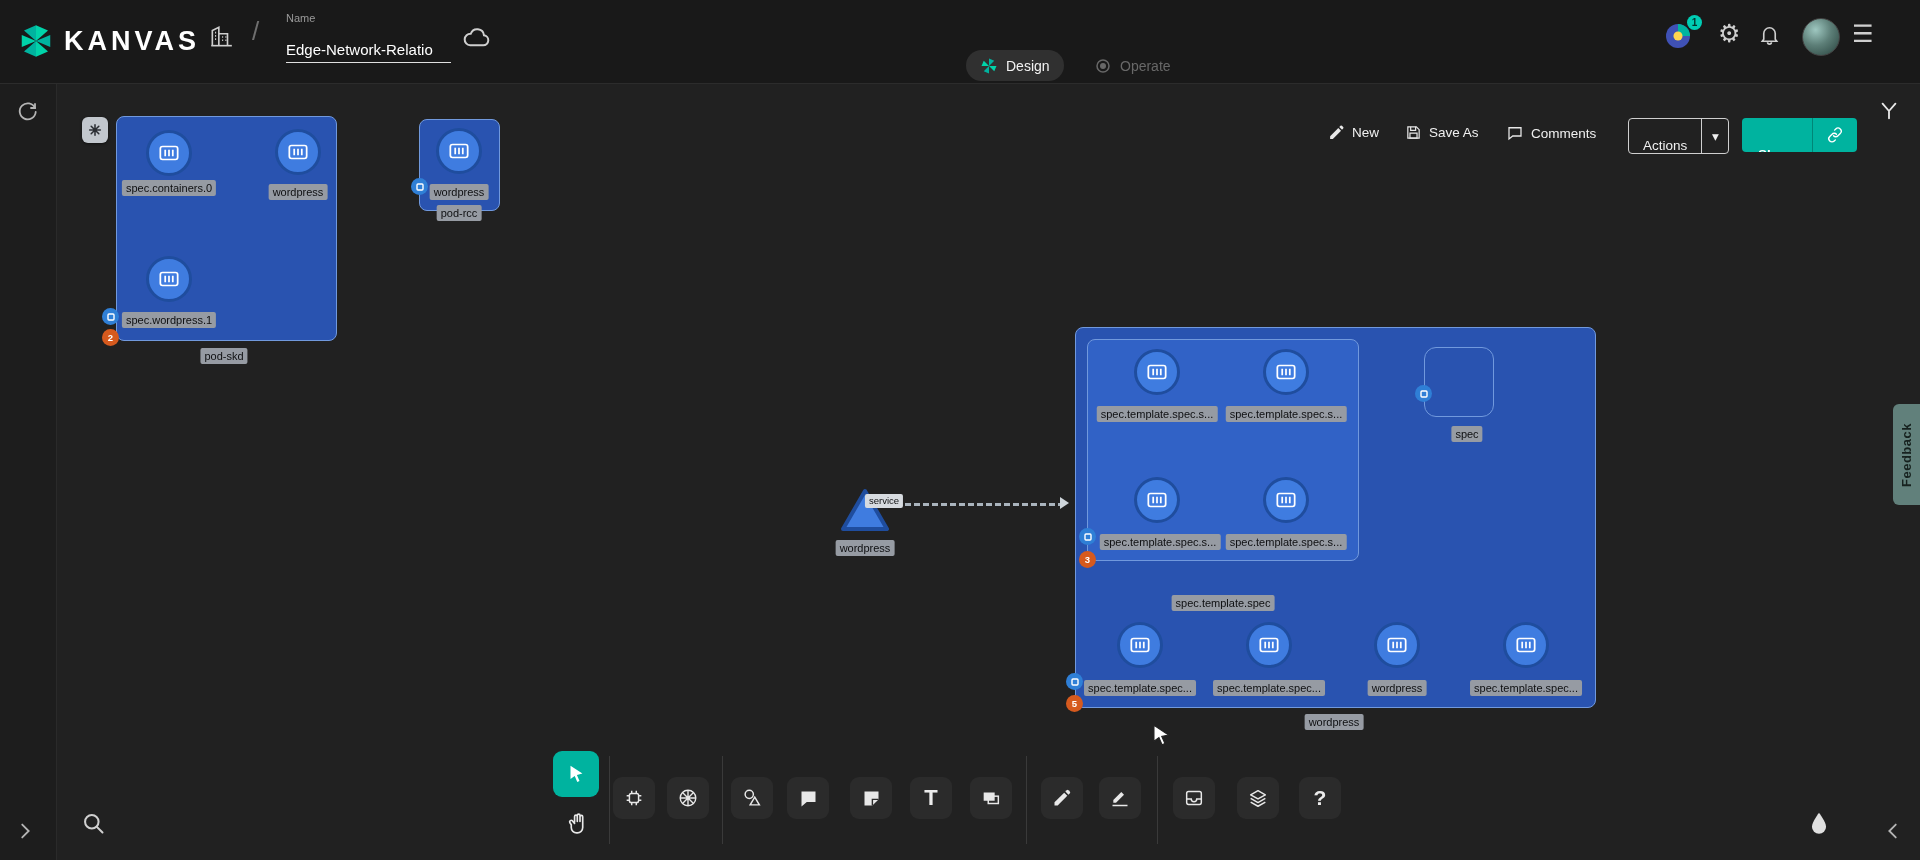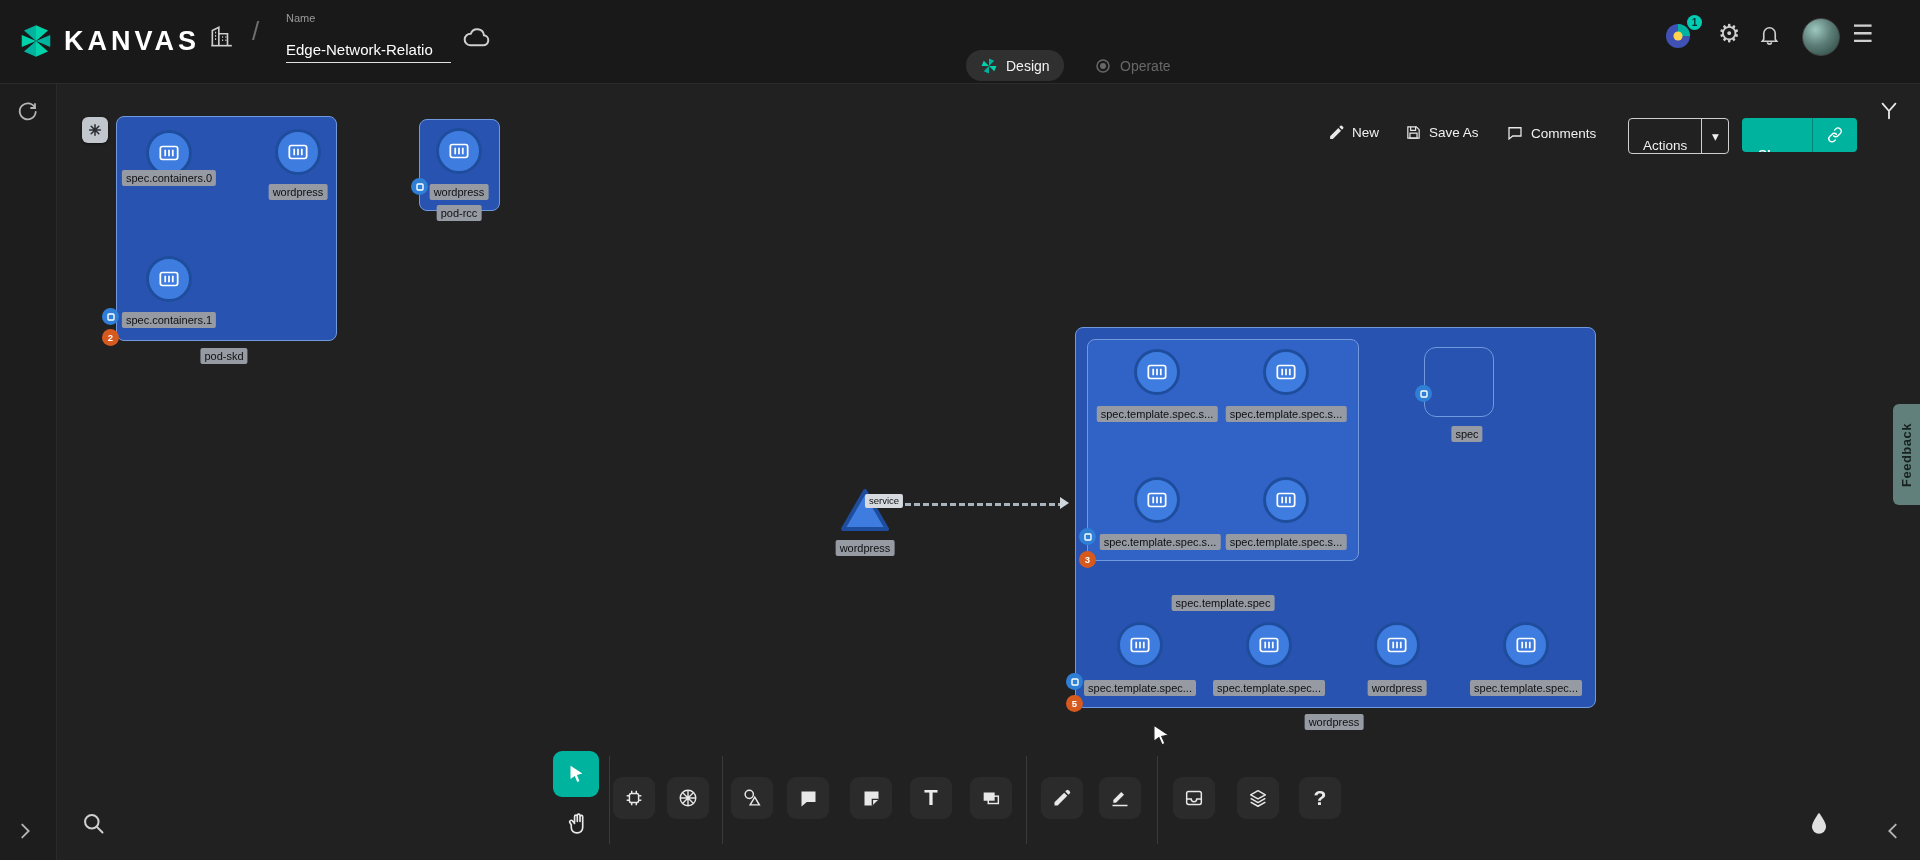--- a/index.html
+++ b/index.html
@@ -261,37 +261,37 @@
 </div>
 
 <div class="grp" style="left:116px;top:116px;width:221px;height:225px;"></div>
 
 <div class="node btn" style="left:146px;top:130px;">
   <svg width="26" height="26" viewBox="0 0 24 24" fill="none" stroke="#fff" stroke-width="1.6">
     <rect x="4" y="6" width="16" height="12" rx="2"></rect>
       <path d="M8.5 9 v6 M12 9 v6 M15.5 9 v6"></path>
   </svg>
 </div>
-<div class="chip" style="left:169px;top:170px;text-align:right;">spec.containers.0</div>
+<div class="chip" style="left:169px;top:180px;text-align:right;">spec.containers.0</div>
 
 <div class="node btn" style="left:275px;top:129px;">
   <svg width="26" height="26" viewBox="0 0 24 24" fill="none" stroke="#fff" stroke-width="1.6">
     <rect x="4" y="6" width="16" height="12" rx="2"></rect>
       <path d="M8.5 9 v6 M12 9 v6 M15.5 9 v6"></path>
   </svg>
 </div>
 <div class="chip" style="left:298px;top:184px;">wordpress</div>
 
 <div class="node btn" style="left:146px;top:256px;">
   <svg width="26" height="26" viewBox="0 0 24 24" fill="none" stroke="#fff" stroke-width="1.6">
     <rect x="4" y="6" width="16" height="12" rx="2"></rect>
       <path d="M8.5 9 v6 M12 9 v6 M15.5 9 v6"></path>
   </svg>
 </div>
-<div class="chip" style="left:169px;top:312px;">spec.containers.1</div>
+<div class="chip" style="left:169px;top:312px;">spec.wordpress.1</div>
 
 <div class="chip" style="left:224px;top:348px;">pod-skd</div>
 
 <div class="badge badge-blue btn" style="left:102px;top:308px;">
   <svg width="8" height="8" viewBox="0 0 8 8">
       <rect x="1" y="1" width="6" height="6" rx="1" fill="none" stroke="#fff" stroke-width="1.4"></rect>
     </svg>
 </div>
 <div class="badge badge-orange btn" style="left:102px;top:329px;">2</div>
 

